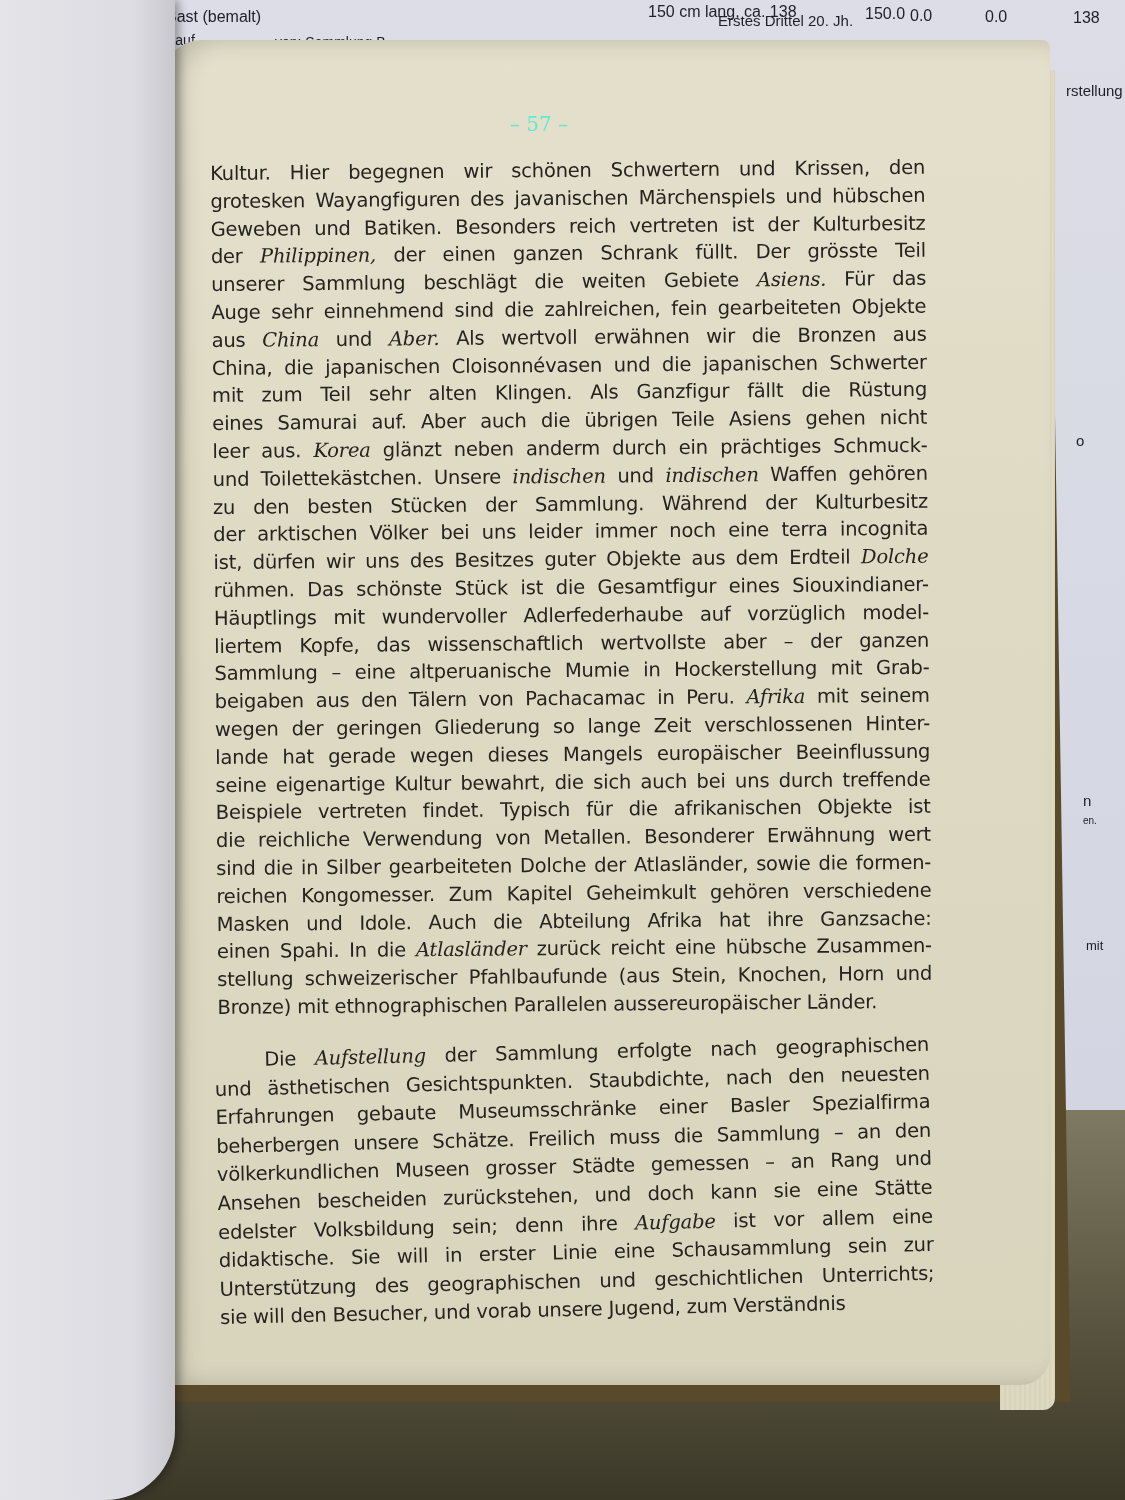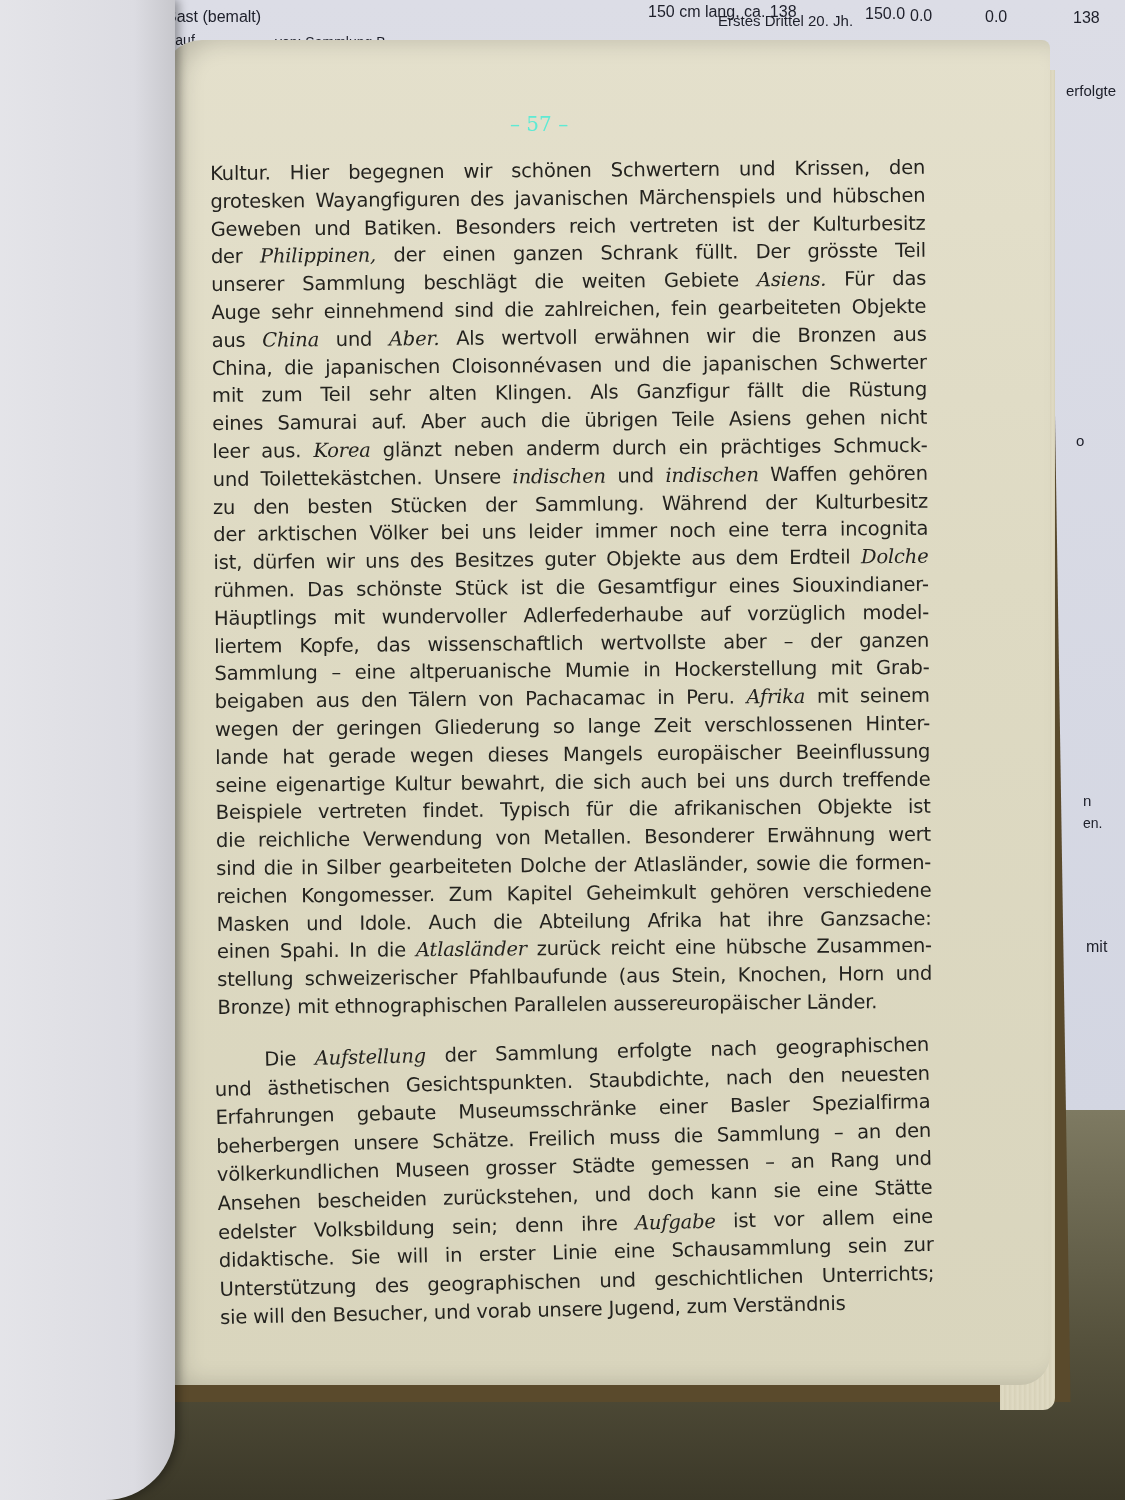--- a/index.html
+++ b/index.html
@@ -76,26 +76,26 @@
 <span class="sheet-text" style="left:648px;top:3px;">150 cm lang, ca. 138</span>
 <span class="sheet-text" style="left:838px;top:5px;margin-left:27px;">150.0</span>
 <span class="sheet-text" style="left:910px;top:7px;">0.0</span>
 <span class="sheet-text" style="left:985px;top:8px;">0.0</span>
 <span class="sheet-text" style="left:1073px;top:9px;">138</span>
 <span class="sheet-text" style="left:166px;top:32px;font-size:14px;">Kauf</span>
 <span class="sheet-text" style="left:275px;top:34px;font-size:14px;">von: Sammlung B...</span>
 <span class="sheet-text" style="left:718px;top:12px;font-size:15px;">Erstes Drittel 20. Jh.</span>
 <span class="sheet-text" style="left:164px;top:56px;font-size:14px;">Aus...</span>
 <span class="sheet-text" style="left:998px;top:54px;font-size:14px;">1946</span>
-<span class="sheet-text" style="left:1066px;top:82px;font-size:15px;">erfolgte</span>
+<span class="sheet-text" style="left:1066px;top:82px;font-size:15px;">rstellung</span>
 <span class="sheet-text" style="left:1076px;top:432px;font-size:15px;">o</span>
 <span class="sheet-text" style="left:1083px;top:650px;font-size:15px;margin-left:44px;">hält.</span>
 <span class="sheet-text" style="left:1083px;top:792px;font-size:15px;">n</span>
-<span class="sheet-text" style="left:1083px;top:815px;font-size:14px;">en.</span>
-<span class="sheet-text" style="left:1086px;top:938px;font-size:16px;">mit</span>
+<span class="sheet-text" style="left:1083px;top:815px;font-size:10px;">en.</span>
+<span class="sheet-text" style="left:1086px;top:938px;font-size:13px;">mit</span>
 
 <div class="book-cover"></div>
 <div class="page-edge"></div>
 <div class="page"></div>
 <div class="left-page"></div>
 
 <div class="page-number">– 57 –</div>
 
 <div class="text-block" id="p1">
     <span class="line">Kultur. Hier begegnen wir schönen Schwertern und Krissen, den</span>

